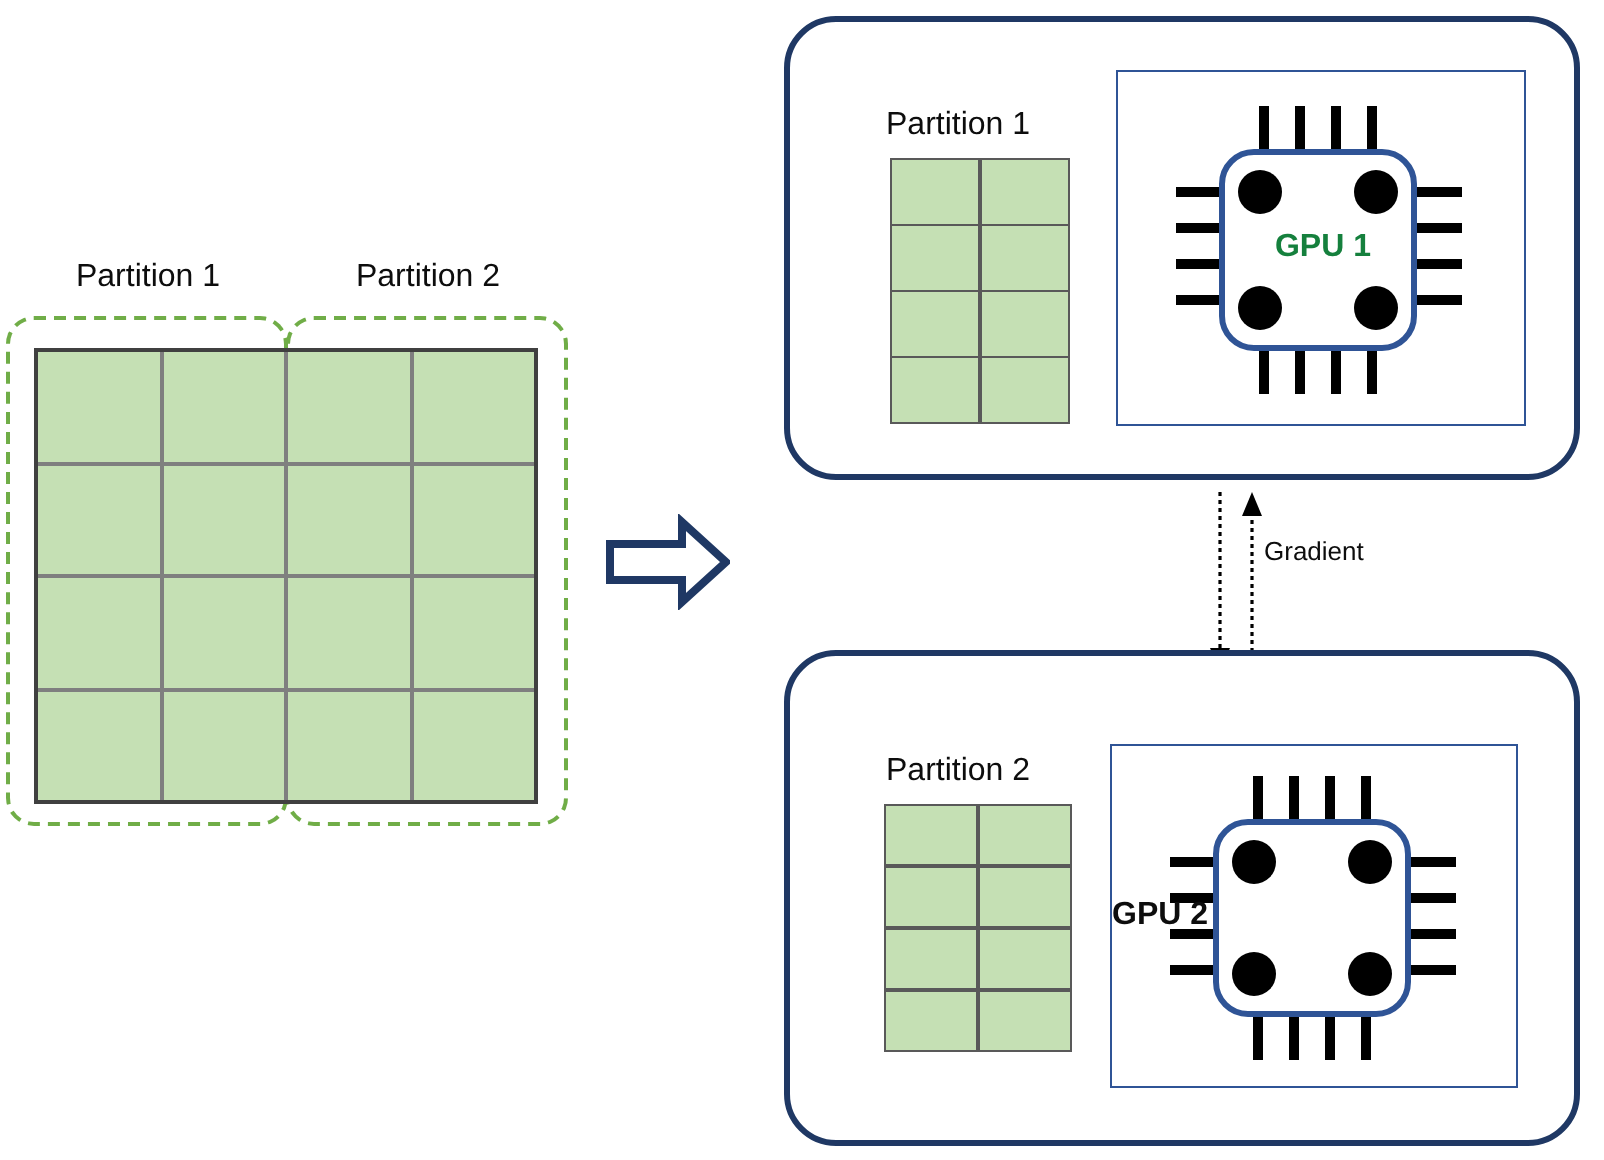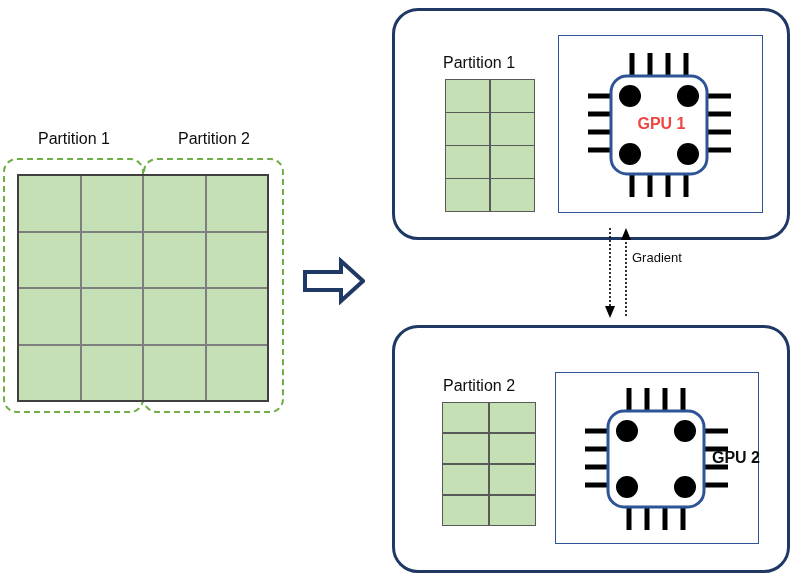--- a/index.html
+++ b/index.html
@@ -56,21 +56,21 @@
     background:#595959;gap:1.5px;border:1.5px solid #595959;box-sizing:border-box;
   }
   .panel-grid .cell{background:#c5e0b4;}
 
   .chip-box{
     position:absolute;border:1.5px solid #2f5496;background:#ffffff;box-sizing:border-box;
   }
   .chip-svg{position:absolute;left:0;top:0;}
 
   
-  #gradient-exchange-group{position:absolute;left:596px;top:226px;width:180px;height:96px;}
+  #gradient-exchange-group{position:absolute;left:596px;top:244px;width:180px;height:96px;}
   #gradient-exchange-label{
     position:absolute;left:36px;top:24px;width:120px;
     font-size:13px;line-height:16px;color:#0d0d0d;white-space:nowrap;
   }
 </style>
 </head>
 <body>
 
 <div class="stage">
 
@@ -146,21 +146,21 @@
           <line x1="142" y1="96" x2="172" y2="96"></line>
           <line x1="142" y1="114" x2="172" y2="114"></line>
         </g>
         <rect x="52" y="40" width="96" height="98" rx="16" ry="16" fill="#ffffff" stroke="#2f5496" stroke-width="3"></rect>
         <circle cx="71" cy="60" r="11" fill="#000000"></circle>
         <circle cx="129" cy="60" r="11" fill="#000000"></circle>
         <circle cx="71" cy="118" r="11" fill="#000000"></circle>
         <circle cx="129" cy="118" r="11" fill="#000000"></circle>
       </svg>
       <div style="position:absolute;left:0;top:79px;width:205px;text-align:center;
-                  font-size:16px;font-weight:bold;color:#ef4444;">GPU 1</div>
+                  font-size:16px;font-weight:bold;color:#15803d;">GPU 1</div>
     </div>
   </div>
 
   <div id="gradient-exchange-group">
     <svg width="180" height="96" viewBox="0 0 180 96">
 
       <line x1="14" y1="2" x2="14" y2="82" stroke="#000000" stroke-width="1.6" stroke-dasharray="2,2"></line>
       <polygon points="14,92 9,80 19,80" fill="#000000"></polygon>
 
       <line x1="30" y1="12" x2="30" y2="92" stroke="#000000" stroke-width="1.6" stroke-dasharray="2,2"></line>
@@ -205,18 +205,18 @@
           <line x1="142" y1="76" x2="172" y2="76"></line>
           <line x1="142" y1="94" x2="172" y2="94"></line>
           <line x1="142" y1="112" x2="172" y2="112"></line>
         </g>
         <rect x="52" y="38" width="96" height="96" rx="16" ry="16" fill="#ffffff" stroke="#2f5496" stroke-width="3"></rect>
         <circle cx="71" cy="58" r="11" fill="#000000"></circle>
         <circle cx="129" cy="58" r="11" fill="#000000"></circle>
         <circle cx="71" cy="114" r="11" fill="#000000"></circle>
         <circle cx="129" cy="114" r="11" fill="#000000"></circle>
       </svg>
-      <div style="position:absolute;left:0;top:76px;width:204px;text-align:right;
+      <div style="position:absolute;left:0;top:76px;width:204px;text-align:left;
                   font-size:16px;font-weight:bold;color:#0d0d0d;">GPU 2</div>
     </div>
   </div>
 
 </div>
 
 </body></html>

